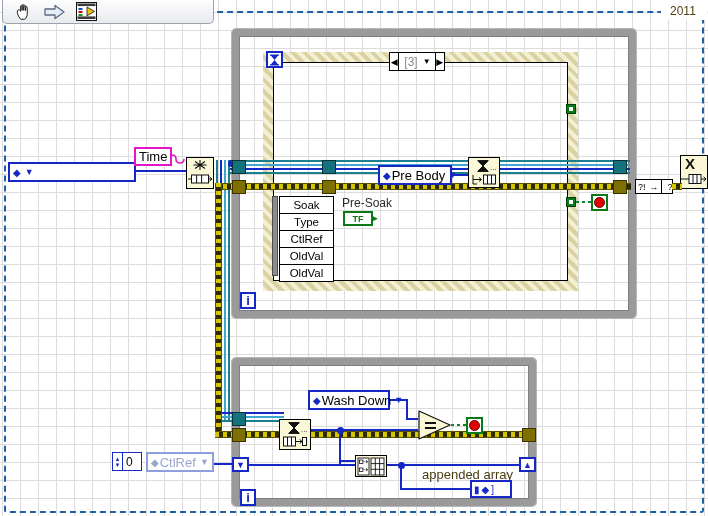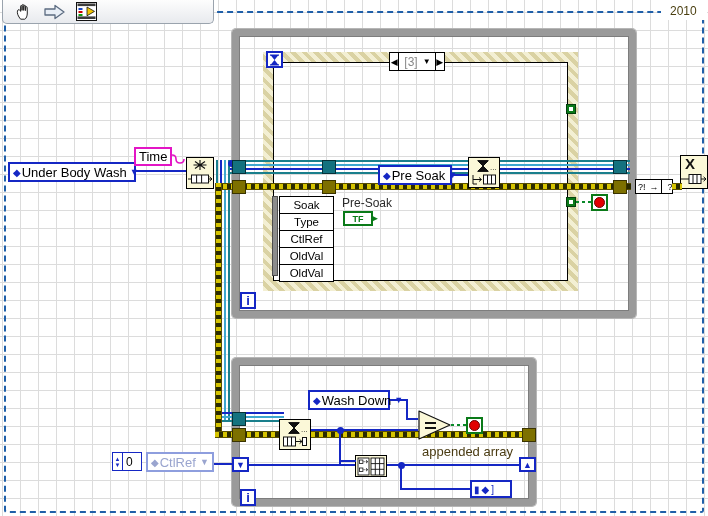--- a/index.html
+++ b/index.html
@@ -186,21 +186,21 @@
       <rect x="1.5" y="14.4" width="18" height="2.6" fill="#3c3c3c"></rect>
       <path d="M11 5 L18.5 9.4 L11 13.8 Z" fill="#f2c400" stroke="#111" stroke-width="0.8"></path>
       <rect x="2.5" y="6" width="4" height="2" fill="#1846c4"></rect>
       <rect x="2.5" y="9" width="4" height="2" fill="#cc0000"></rect>
       <rect x="2.5" y="12" width="4" height="2" fill="#119911"></rect>
     </svg>
   </span>
 </div>
 
 <div id="vertag-box"></div>
-<div id="vertag">2010</div>
+<div id="vertag">2011</div>
 
 <div class="frame" style="left:232px;top:29px;width:404px;height:289px;"></div>
 <div class="frame" style="left:232px;top:358px;width:304px;height:148px;"></div>
 
 <div class="evt" style="left:263px;top:52px;width:315px;height:239px;"></div>
 <div class="evt-inner" style="left:273px;top:62px;width:295px;height:219px;"></div>
 
 <div class="selector" style="left:389px;top:52px;width:56px;">
   <span class="ar">◀</span>
   <span class="txt">[3]</span>
@@ -231,21 +231,20 @@
 
 <div class="junction" style="left:228px;top:160px;"></div>
 
 <div class="wire-err" style="left:215px;top:183px;width:416px;height:7px;"></div>
 
 <div class="wire-errv" style="left:215px;top:183px;width:7px;height:255px;"></div>
 <div class="wire-err" style="left:215px;top:431px;width:320px;height:7px;"></div>
 
 <div class="enum" style="left:8px;top:162px;width:128px;">
   <span class="glyph">◆</span>
-  <span class="lbl">Under Body Wash</span>
   <span class="down">▼</span>
 </div>
 <div class="wire" style="left:136px;top:170px;width:50px;height:2px;"></div>
 
 <div id="statelbl" style="left:134px;top:147px;width:38px;">
   <span>Time</span>
 </div>
 
 <div style="position:absolute;left:172px;top:152px;">
   <svg width="16" height="14" viewBox="0 0 16 14">
@@ -278,21 +277,21 @@
 <div style="position:absolute;left:272px;top:196px;width:6px;height:80px;background:#8c8c8c;border:1px solid #4d4d4d;box-sizing:border-box;"></div>
 
 <div class="lab" style="left:342px;top:196px;">Pre-Soak</div>
 <div class="tf" style="left:343px;top:211px;width:30px;">
   <span>TF</span>
 </div>
 <div style="position:absolute;left:371px;top:213px;color:#0a7a18;font-size:9px;">▶</div>
 
 <div class="enum" style="left:378px;top:165px;width:74px;">
   <span class="glyph">◆</span>
-  <span class="lbl">Pre Soak</span>
+  <span class="lbl">Pre Body</span>
   <span class="down">▼</span>
 </div>
 <div class="wire" style="left:452px;top:174px;width:16px;height:2px;"></div>
 
 <div class="node" style="left:468px;top:157px;width:32px;height:31px;">
   <svg width="28" height="27" viewBox="0 0 28 27">
     <g stroke="#111" stroke-width="1" fill="none">
       <path d="M8 2 H18 L13 7 L18 12 H8 L13 7 Z" fill="#111"></path>
       <path d="M7.4 1.6 H18.6 M7.4 12.4 H18.6"></path>
     </g>
@@ -413,21 +412,21 @@
     <line x1="22.6" y1="1" x2="22.6" y2="18" stroke="#111" stroke-width="0.9"></line>
   </svg>
 </div>
 
 <div class="wire" style="left:339px;top:460px;width:17px;height:2px;"></div>
 <div class="wire" style="left:387px;top:464px;width:133px;height:2px;"></div>
 <div class="junction" style="left:398px;top:462px;"></div>
 <div class="wire" style="left:400px;top:464px;width:2px;height:26px;"></div>
 <div class="wire" style="left:400px;top:488px;width:72px;height:2px;"></div>
 
-<div class="lab-free" style="left:422px;top:444px;">appended array</div>
+<div class="lab-free" style="left:422px;top:467px;">appended array</div>
 <div class="arrind" style="left:470px;top:480px;width:42px;">
   <span>▮</span>
   <span>◆</span>
   <span>]</span>
 </div>
 
 <div class="trarrow" style="left:232px;top:457px;">▼</div>
 <div class="trarrow" style="left:519px;top:457px;">▲</div>
 <div class="wire" style="left:249px;top:464px;width:106px;height:2px;"></div>
 

